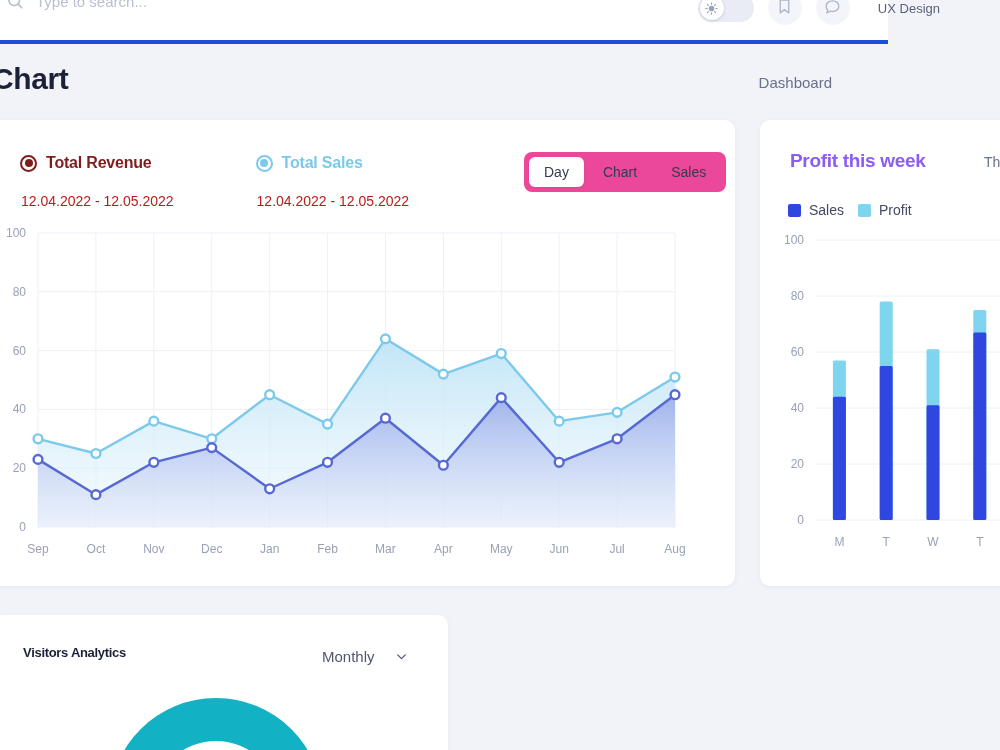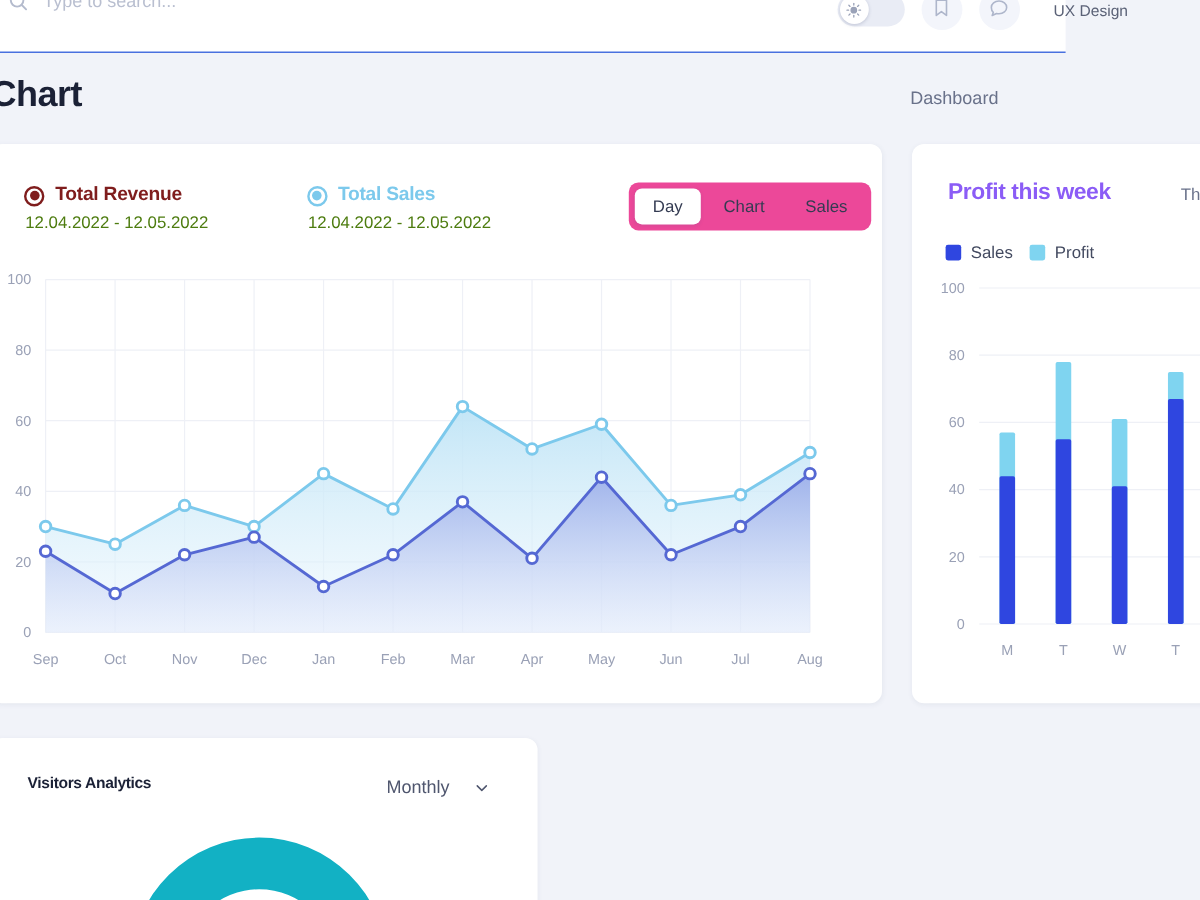--- a/index.html
+++ b/index.html
@@ -9,21 +9,21 @@
     background: #f1f3f9;
     font-family: "Liberation Sans", sans-serif;
     -webkit-font-smoothing: antialiased;
   }
 
   
   .topbar {
     position: absolute; top: 0; left: 0;
     width: 888px; height: 44px;
     background: #ffffff;
-    border-bottom: 1px solid #1d4ed8;
+    border-bottom: 4px solid #1d4ed8;
     display: flex; align-items: center;
   }
   .search-wrap {
     position: absolute; left: 6px; top: -8px;
     display: flex; align-items: center; gap: 12px;
   }
   .search-icon { width: 18px; height: 18px; color: #b4bbcd; display:block; }
   .search-input {
     border: none; outline: none; background: transparent;
     font-family: "Liberation Sans", sans-serif;
@@ -92,21 +92,21 @@
   .radio {
     width: 17px; height: 17px; border-radius: 50%;
     border: 2px solid currentColor;
     display: flex; align-items: center; justify-content: center; flex: none;
   }
   .radio::after {
     content: ""; width: 8px; height: 8px; border-radius: 50%;
     background: currentColor; display: block;
   }
   .legend-label { font-size: 16px; font-weight: bold; letter-spacing: -.2px; }
-  .legend-date { font-size: 14px; color: #4d7c0f; margin-top: 5px; margin-left: 1px; white-space: nowrap;}
+  .legend-date { font-size: 14px; color: #b91c1c; margin-top: 21px; margin-left: 1px; white-space: nowrap;}
   .c-revenue { color: #7f1d1d; }
   .c-sales   { color: #7cc9ec; }
 
   .seg-control {
     position: absolute; left: 532px; top: 32px;
     background: #ec4899; border-radius: 8px; padding: 5px;
     display: flex; gap: 4px;
   }
   .seg {
     border: none; background: transparent; cursor: pointer;

